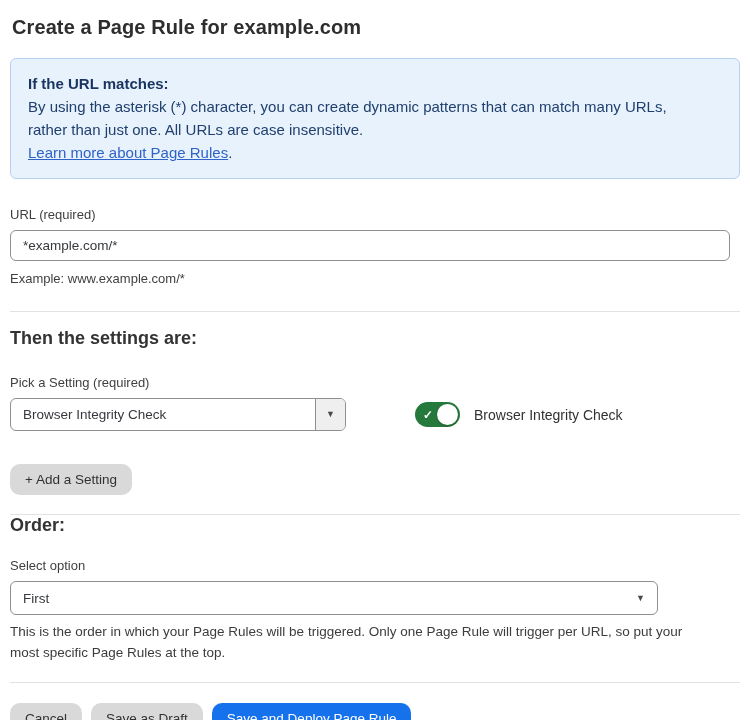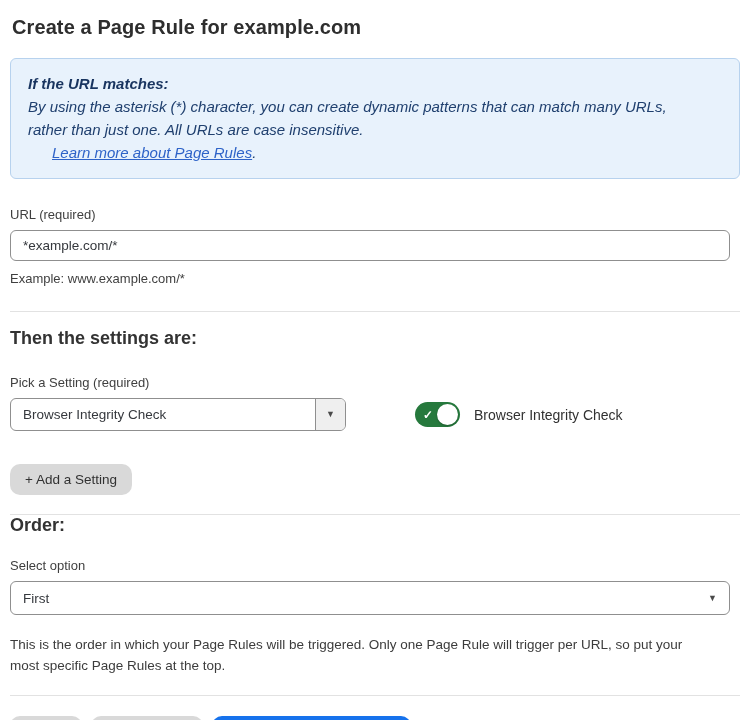--- a/index.html
+++ b/index.html
@@ -22,29 +22,27 @@
   
   .info-box {
     margin-top: 19px;
     background: #e8f2fc;
     border: 1px solid #b7d2ee;
     border-radius: 6px;
     padding: 13px 17px 14px 17px;
     color: #1f3d6e;
     font-size: 15px;
     line-height: 23px;
-    font-style: italic;
   }
   .info-heading { font-weight: bold; color: #18345f; }
   .info-line { color: #20406f; }
   .info-link {
     color: #2e63c8;
     text-decoration: underline;
     cursor: pointer;
-    margin-left: 24px;
   }
 
   
   .field-label {
     display: block;
     font-size: 13px;
     color: #3f3f3f;
     margin-bottom: 8px;
   }
   .url-block { margin-top: 28px; }
@@ -167,34 +165,34 @@
   .btn-gray { background: #d9d9d9; color: #313131; }
   .btn-blue { background: #1672ec; color: #ffffff; }
 
   .add-setting-btn { margin-top: 33px; }
 
   .order-heading { margin-top: 0; }
   .order-select-block { margin-top: 22px; }
   .select-full {
     display: flex;
     align-items: center;
-    width: 720px;
+    width: 648px;
     height: 34px;
     border: 1px solid #8f8f8f;
     border-radius: 6px;
     background: #ffffff;
     padding: 0 12px;
     cursor: pointer;
   }
   .select-full .select-value {
     flex: 1;
     font-size: 13.5px;
     color: #35383d;
   }
-  .order-helper { margin-top: 19px; font-size: 13.5px; color: #3c3c3c; line-height: 21px; }
+  .order-helper { margin-top: 6px; font-size: 13.5px; color: #3c3c3c; line-height: 21px; }
 
   .button-row {
     margin-top: 20px;
     display: flex;
     gap: 9px;
   }
 </style>
 </head>
 <body>
 

